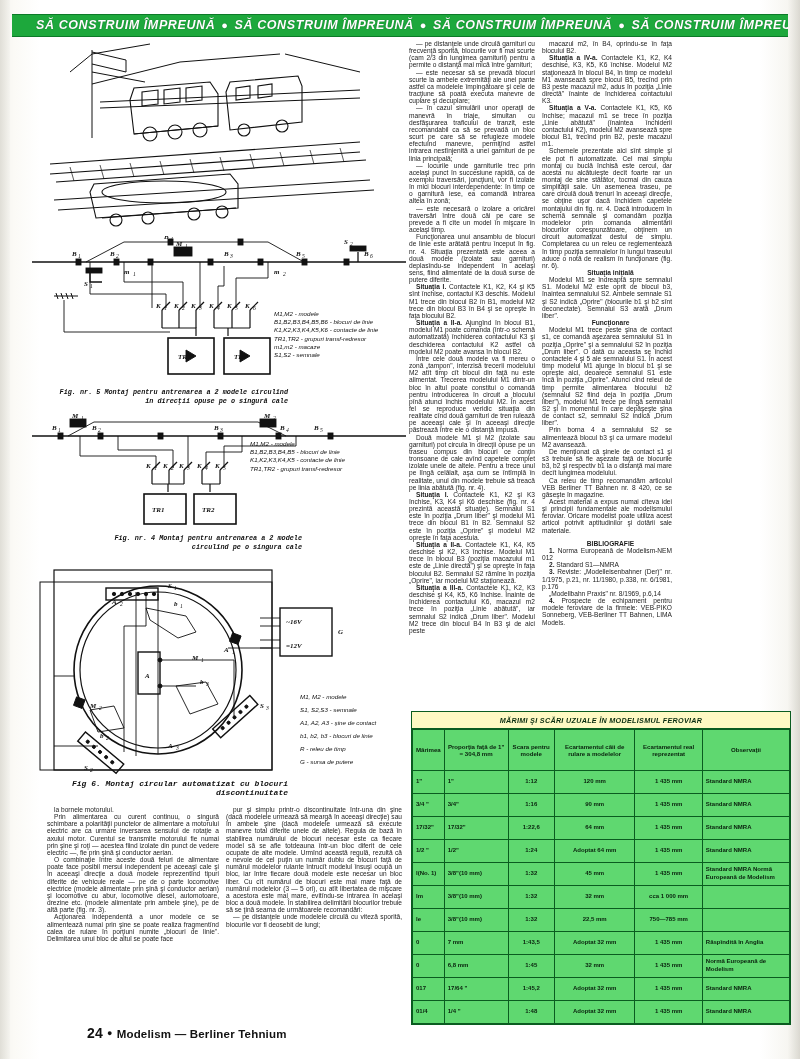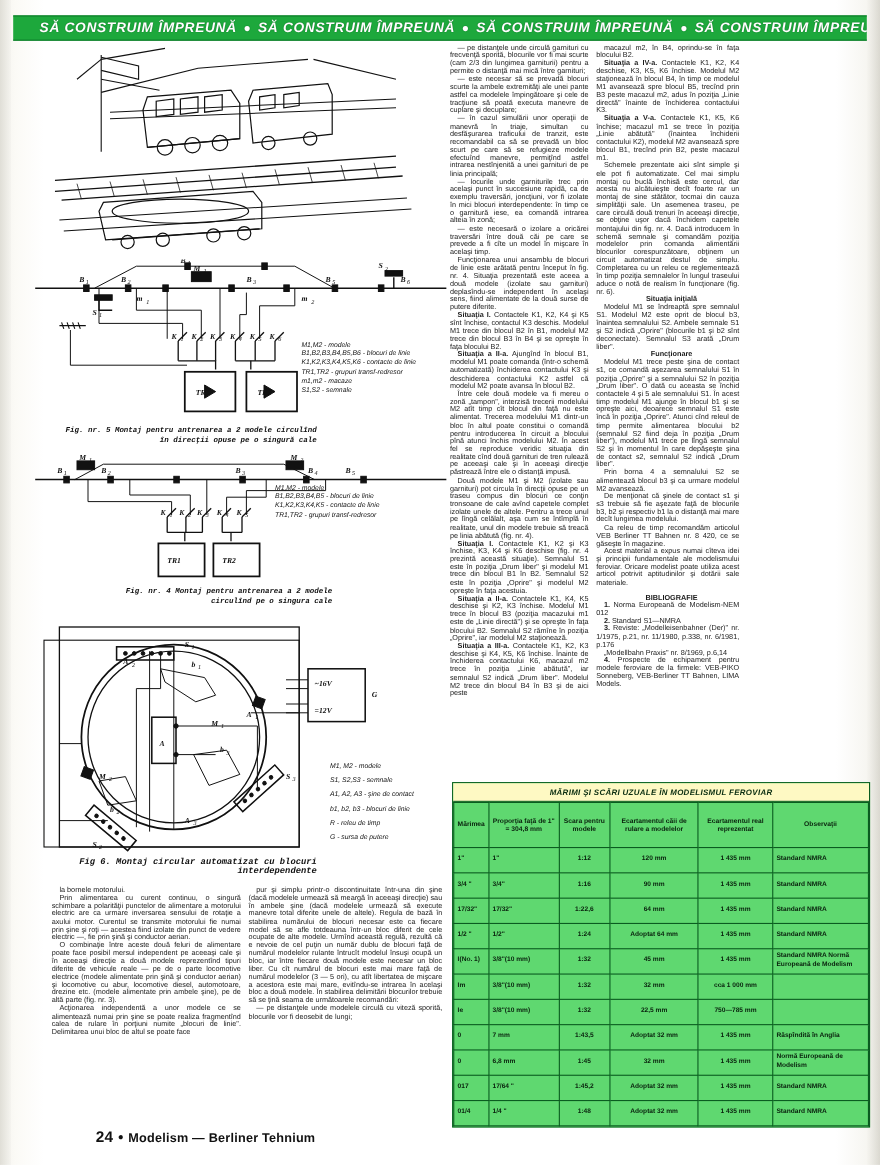--- a/index.html
+++ b/index.html
@@ -507,21 +507,21 @@
   <div>M1, M2 - modele</div>
   <div>S1, S2,S3 - semnale</div>
   <div>A1, A2, A3 - şine de contact</div>
   <div>b1, b2, b3 - blocuri de linie</div>
   <div>R - releu de timp</div>
   <div>G - sursa de putere</div>
 </div>
 
 <div class="figcap" style="position:absolute;left:28px;top:780px;width:260px;font-size:8px;">
   <div>Fig 6.  Montaj circular automatizat cu blocuri</div>
-  <div>interdependente</div>
+  <div>discontinuitate</div>
 </div>
 
 <div class="col" id="col-mid">
     <p>— pe distanţele unde circulă garnituri cu frecvenţă sporită, blocurile vor fi mai scurte (cam 2/3 din lungimea garniturii) pentru a permite o distanţă mai mică între garnituri;</p>
     <p>— este necesar să se prevadă blocuri scurte la ambele extremităţi ale unei pante astfel ca modelele împingătoare şi cele de tracţiune să poată executa manevre de cuplare şi decuplare;</p>
     <p>— în cazul simulării unor operaţii de manevră în triaje, simultan cu desfăşurarea traficului de tranzit, este recomandabil ca să se prevadă un bloc scurt pe care să se refugieze modele efectuînd manevre, permiţînd astfel intrarea nestînjenită a unei garnituri de pe linia principală;</p>
     <p>— locurile unde garniturile trec prin acelaşi punct în succesiune rapidă, ca de exemplu traversări, joncţiuni, vor fi izolate în mici blocuri interdependente: în timp ce o garnitură iese, ea comandă intrarea alteia în zonă;</p>
     <p>— este necesară o izolare a oricărei traversări între două căi pe care se prevede a fi cîte un model în mişcare în acelaşi timp.</p>
     <p>Funcţionarea unui ansamblu de blocuri de linie este arătată pentru început în fig. nr. 4. Situaţia prezentată este aceea a două modele (izolate sau garnituri) deplasîndu-se independent în acelaşi sens, fiind alimentate de la două surse de putere diferite.</p>
     <p><b>Situaţia I.</b> Contactele K1, K2, K4 şi K5 sînt închise, contactul K3 deschis. Modelul M1 trece din blocul B2 în B1, modelul M2 trece din blocul B3 în B4 şi se opreşte în faţa blocului B2.</p>

